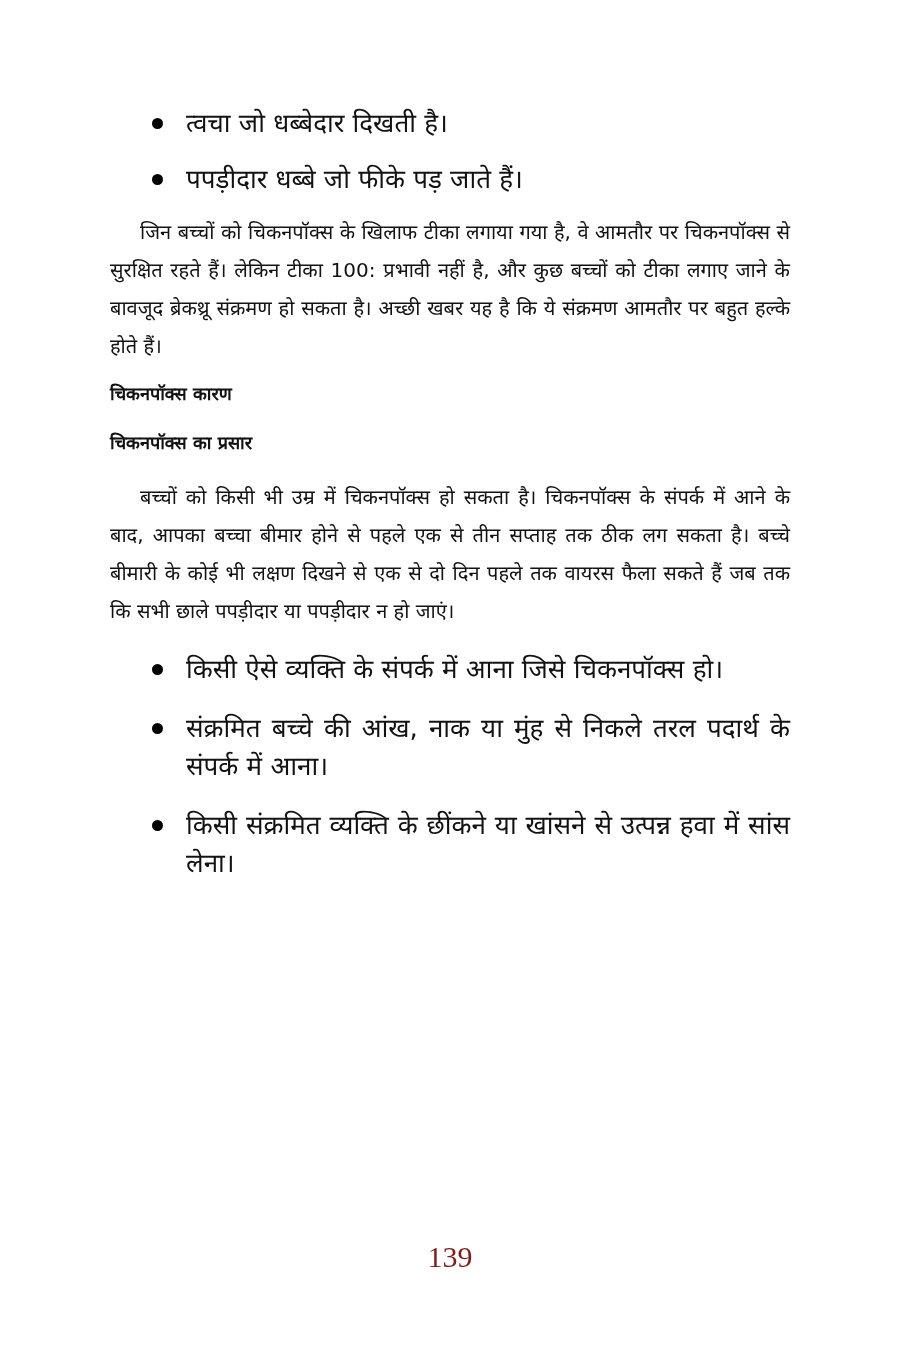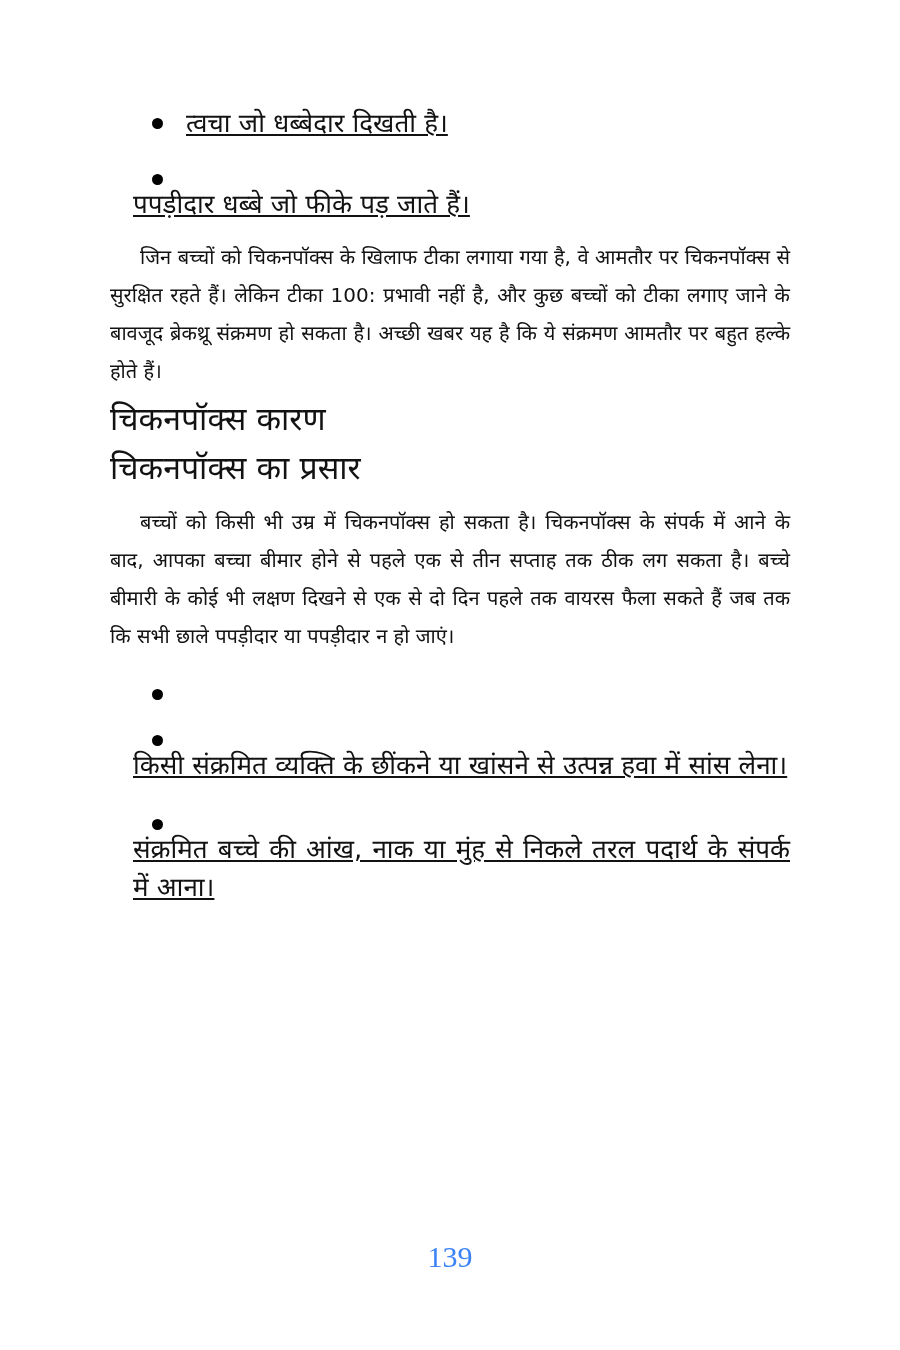--- a/index.html
+++ b/index.html
@@ -24,63 +24,62 @@
     width: 680px;
   }
   .para {
     font-size: 20px;
     line-height: 38px;
     text-align: justify;
     text-indent: 30px;
     margin: 15px 0 0 0;
   }
   .heading {
-    font-size: 32px;
+    font-size: 18px;
     line-height: 40px;
-    font-weight: normal;
+    font-weight: bold;
     margin: 9px 0 0 0;
   }
   .bullet-list {
     list-style: none;
     margin: 0;
     padding: 0;
   }
   .bullet-list.top { margin-top: 0; }
   .bullet-list.transmission { margin-top: 20px; }
   .bullet-item {
     display: flex;
     align-items: flex-start;
     font-size: 26px;
     line-height: 38px;
   }
-  .bullet-item + .bullet-item { margin-top: 18px; flex-direction: column; }
+  .bullet-item + .bullet-item { margin-top: 18px; }
   .bullet-list.transmission .bullet-item + .bullet-item { margin-top: 21px; }
   .bullet {
     flex: 0 0 auto;
     width: 11px;
     height: 11px;
     border-radius: 50%;
     background: #000000;
     margin: 14px 0 0 42px;
   }
   .bullet-text {
     flex: 1 1 auto;
     margin-left: 23px;
     text-align: justify;
-    text-decoration: underline;
   }
   .page-number {
     position: absolute;
     top: 1240px;
     left: 0;
     width: 100%;
     text-align: center;
     font-family: "Liberation Serif", "DejaVu Serif", serif;
     font-size: 30px;
-    color: #3b82f6;
+    color: #7f1d1d;
   }
 </style>
 </head>
 <body>
 
 <div class="page">
   <div class="content">
 
     <ul class="bullet-list top">
       <li class="bullet-item">
@@ -97,27 +96,28 @@
 
     <h2 class="heading">चिकनपॉक्स कारण</h2>
 
     <h2 class="heading">चिकनपॉक्स का प्रसार</h2>
     <p class="para">बच्चों को किसी भी उम्र में चिकनपॉक्स हो सकता है। चिकनपॉक्स के संपर्क में आने के बाद, आपका बच्चा बीमार होने से पहले एक से तीन सप्ताह तक ठीक लग सकता है। बच्चे बीमारी के कोई भी लक्षण दिखने से एक से दो दिन पहले तक वायरस फैला सकते हैं जब तक कि सभी छाले पपड़ीदार या पपड़ीदार न हो जाएं।</p>
 
 
     <ul class="bullet-list transmission">
       <li class="bullet-item">
         <span class="bullet"></span>
+        <span class="bullet-text">किसी ऐसे व्यक्ति के संपर्क में आना जिसे चिकनपॉक्स हो।</span>
+      </li>
+      <li class="bullet-item">
+        <span class="bullet"></span>
+        <span class="bullet-text">संक्रमित बच्चे की आंख, नाक या मुंह से निकले तरल पदार्थ के संपर्क में आना।</span>
       </li>
       <li class="bullet-item">
         <span class="bullet"></span>
         <span class="bullet-text">किसी संक्रमित व्यक्ति के छींकने या खांसने से उत्पन्न हवा में सांस लेना।</span>
-      </li>
-      <li class="bullet-item">
-        <span class="bullet"></span>
-        <span class="bullet-text">संक्रमित बच्चे की आंख, नाक या मुंह से निकले तरल पदार्थ के संपर्क में आना।</span>
       </li>
     </ul>
 
   </div>
 
   <div class="page-number">139</div>
 </div>
 
 </body></html>

